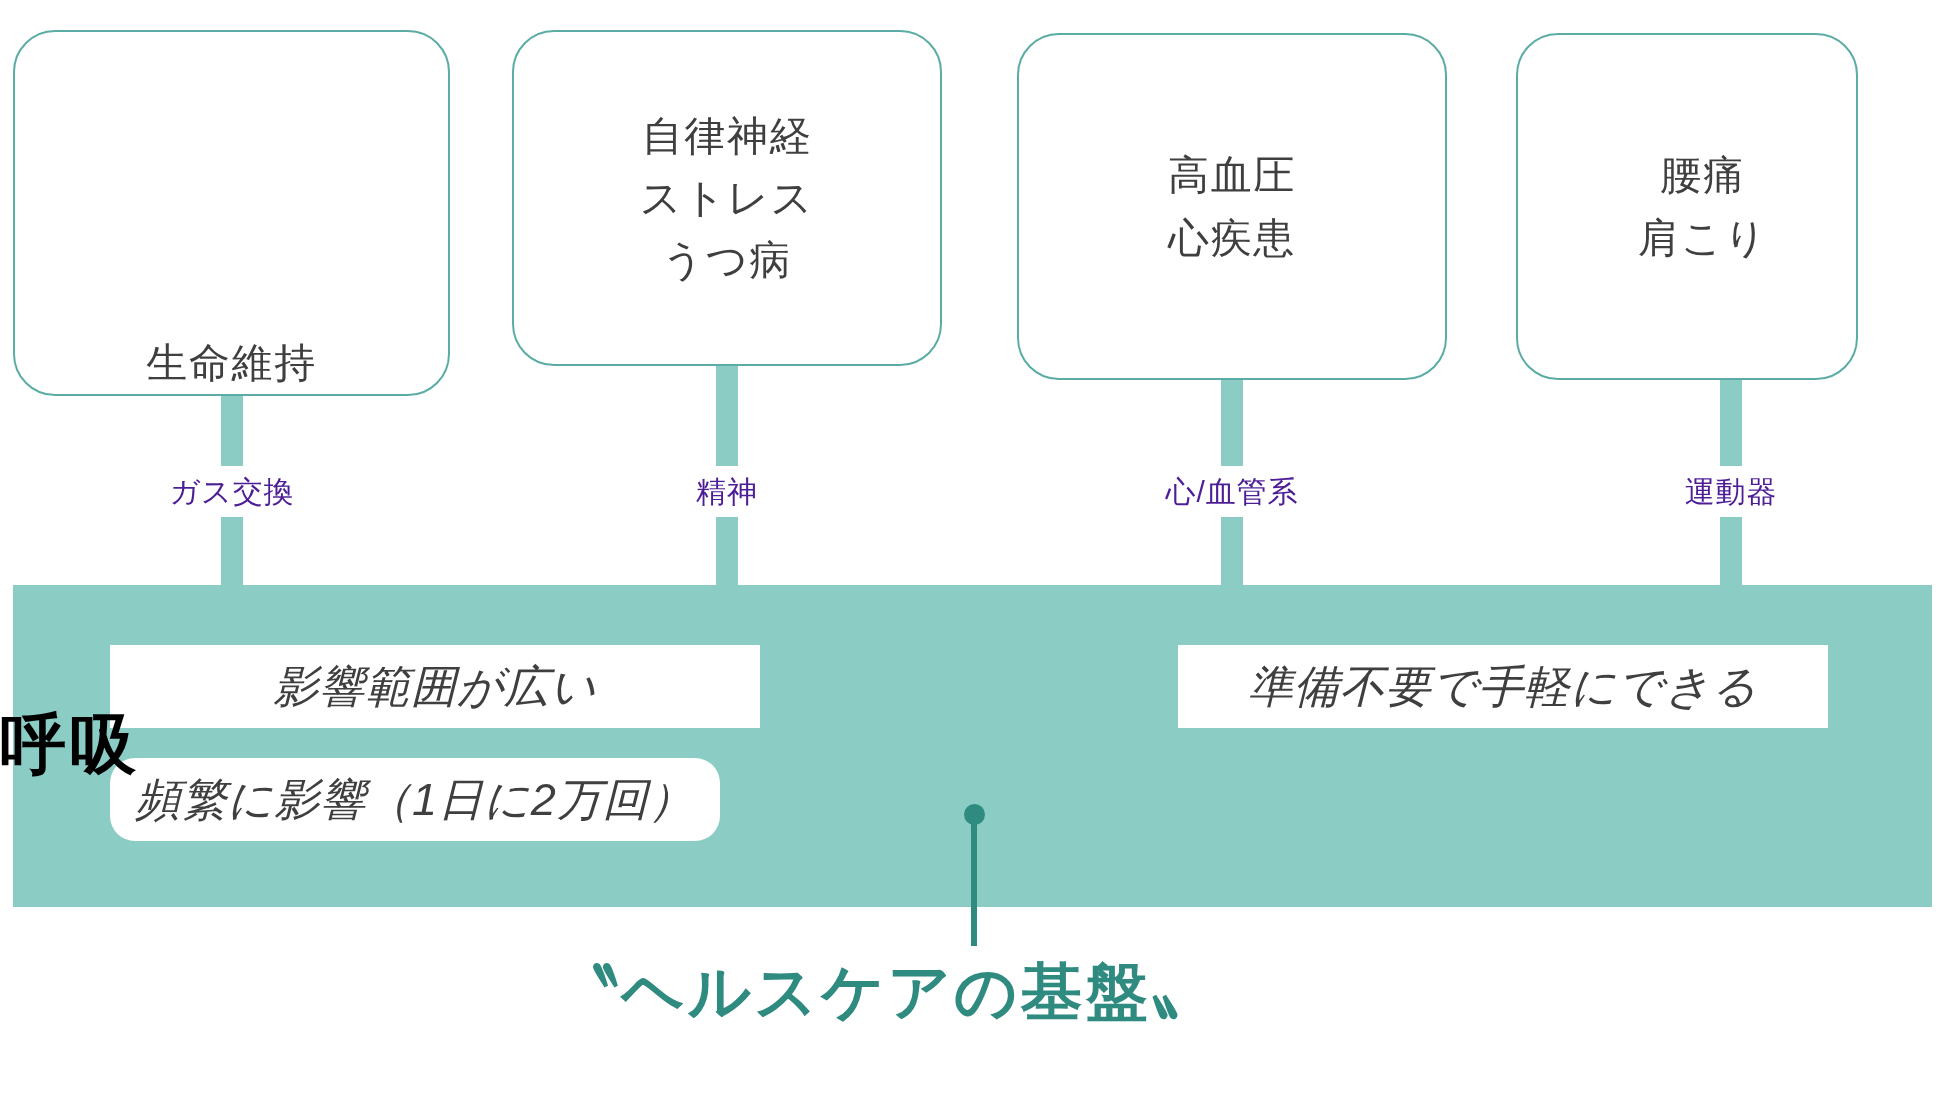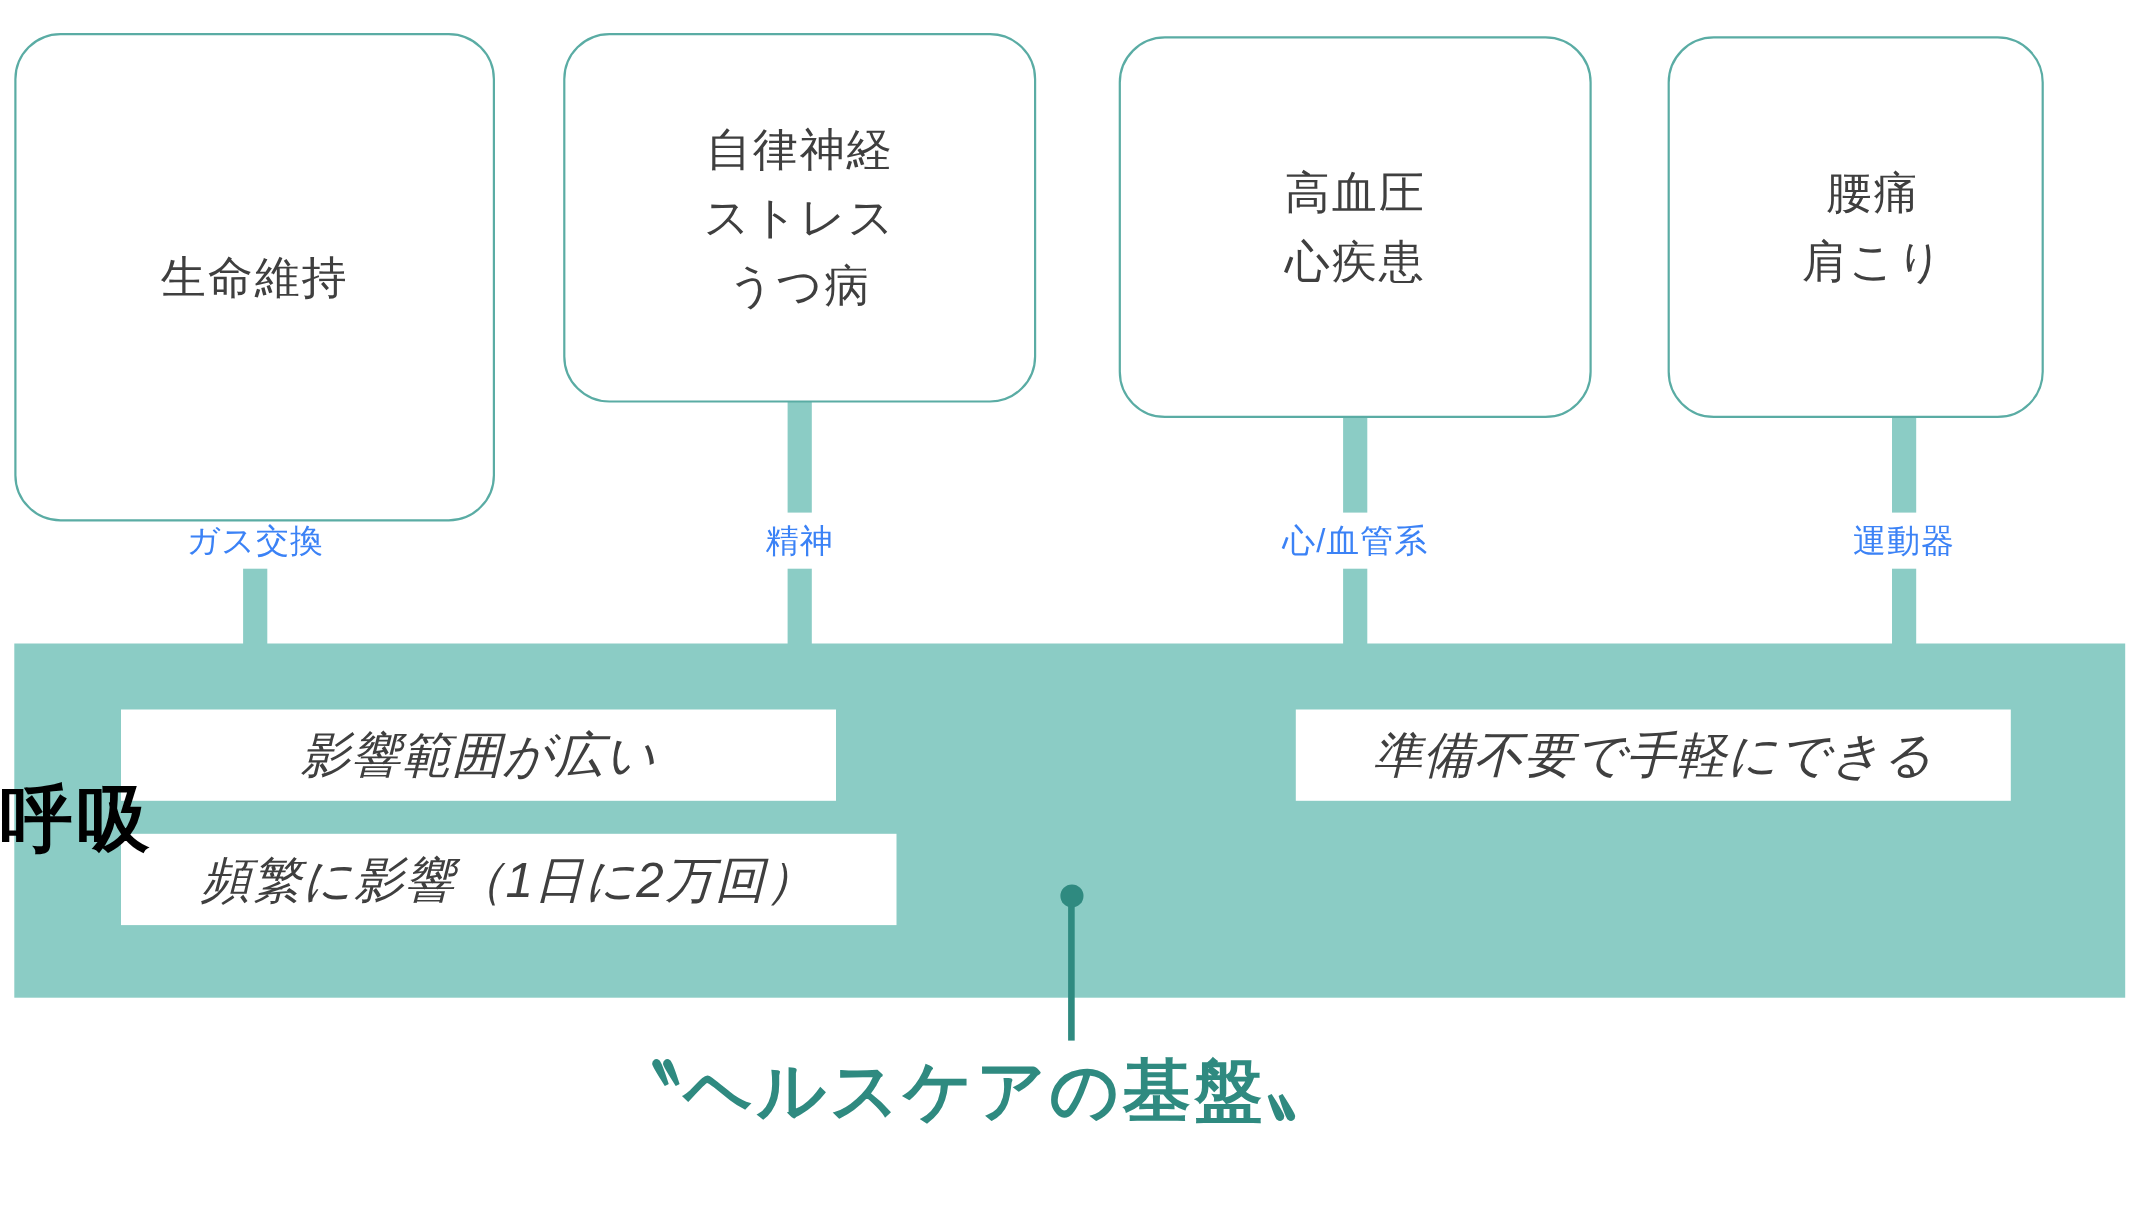--- a/index.html
+++ b/index.html
@@ -48,21 +48,21 @@
     position: absolute;
     width: 22px;
     background: #8bccc5;
     z-index: 1;
   }
 
   
   .stem-label {
     position: absolute;
     font-size: 30px;
-    color: #3b82f6;
+    color: #4c1d95;
     letter-spacing: 0.03em;
     text-align: center;
     white-space: nowrap;
     transform: translateX(-50%);
     background: #ffffff;
     padding: 4px 14px;
     z-index: 2;
   }
 
   
@@ -140,21 +140,21 @@
     color: #2f8a80;
     letter-spacing: 0.05em;
     z-index: 6;
   }
 </style>
 </head>
 <body>
 
 <div id="canvas">
 
-  <div class="top-box" style="left:13px; top:30px; width:437px; height:444px;">
+  <div class="top-box" style="left:13px; top:30px; width:437px; height:366px;justify-content:flex-end;">
     <div class="line">生命維持</div>
   </div>
 
   <div class="top-box" style="left:512px; top:30px; width:430px; height:336px;">
     <div class="line">自律神経</div>
     <div class="line">ストレス</div>
     <div class="line">うつ病</div>
   </div>
 
   <div class="top-box" style="left:1017px; top:33px; width:430px; height:347px;">
@@ -180,21 +180,21 @@
   <div class="stem" style="left:221px; top:512px; width:22px; height:78px;"></div>
   <div class="stem" style="left:716px; top:512px; width:22px; height:78px;"></div>
   <div class="stem" style="left:1221px; top:512px; width:22px; height:78px;"></div>
   <div class="stem" style="left:1720px; top:512px; width:22px; height:78px;"></div>
 
   <div id="band"></div>
 
   <div class="chip" style="left:110px; top:645px; width:650px; height:83px;">
     <span>影響範囲が広い</span>
   </div>
-  <div class="chip" style="left:110px; top:758px; width:705px; height:83px;">
+  <div class="chip" style="left:110px; top:758px; width:610px; height:83px;border-radius:25px;">
     <span>頻繁に影響（1日に2万回）</span>
   </div>
 
   <div class="chip" style="left:1178px; top:645px; width:650px; height:83px;">
     <span>準備不要で手軽にできる</span>
   </div>
 
   <div id="center-headline">呼吸</div>
 
   <div id="pointer-line"></div>

